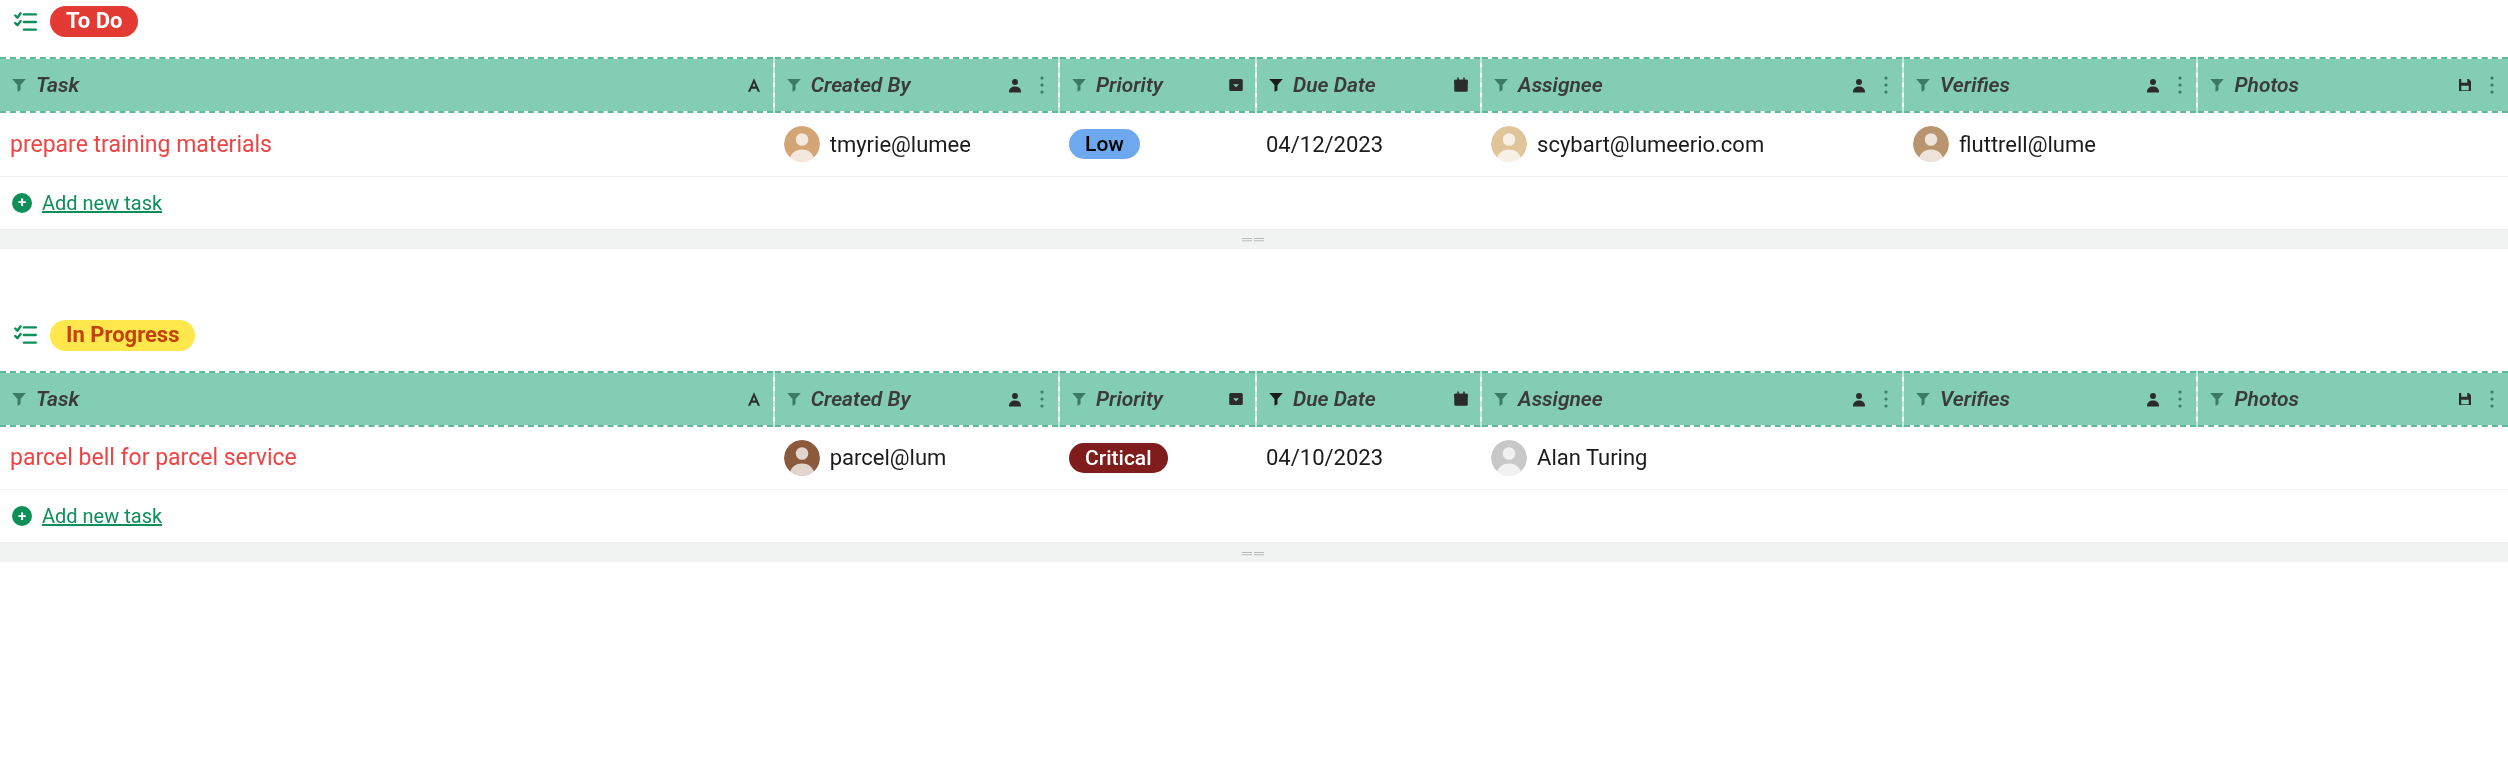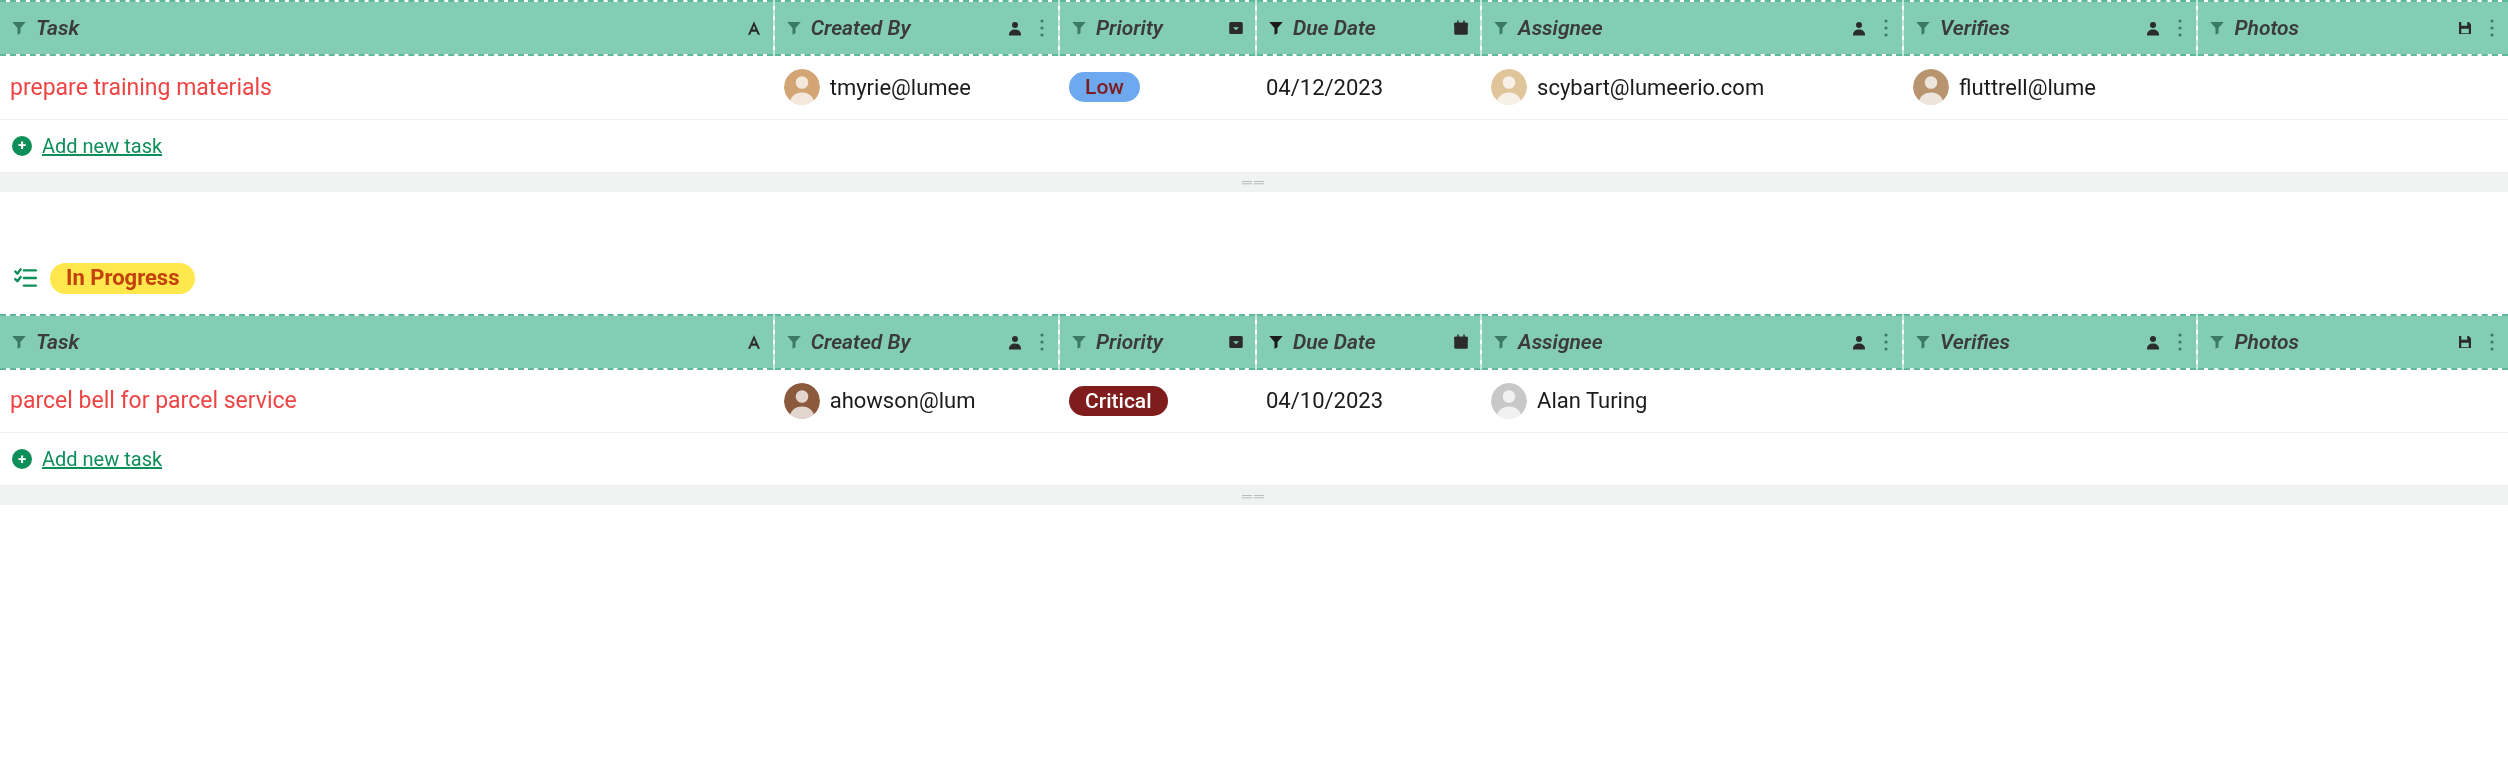--- a/index.html
+++ b/index.html
@@ -101,21 +101,21 @@
   .avatar svg { width:100%; height:100%; }
   .truncate { white-space: nowrap; overflow: hidden; text-overflow: clip; }
 
   .priority-pill {
     display:inline-block;
     padding: 0.3rem 1.6rem;
     border-radius: 1.6rem;
     font-size: 2.1rem;
     font-weight: 500;
   }
-  .priority-low { background:#6ea8ee; color:#7f1d1d; }
+  .priority-low { background:#6ea8ee; color:#000000; }
   .priority-critical { background:#7f1d1d; color:#fff; }
 
   .add-row {
     display:flex; align-items:center; gap:1rem;
     padding: 1.4rem 1.2rem;
   }
   .plus-circle {
     width: 2rem; height:2rem; border-radius:50%;
     background:#0e8f5a; color:#fff;
     display:inline-flex; align-items:center; justify-content:center;
@@ -178,20 +178,28 @@
     <symbol id="sym-avatar" viewBox="0 0 40 40">
       <circle cx="20" cy="20" r="20" fill="var(--c,#bbb)"></circle>
       <circle cx="20" cy="15" r="7" fill="rgba(255,255,255,0.75)"></circle>
       <path d="M6 40 c0-9 6.5-14 14-14 s14 5 14 14 z" fill="rgba(255,255,255,0.75)"></path>
     </symbol>
   </defs>
 </svg>
 
 <div id="app">
   <div class="section">
+    <div class="section-header">
+      <span class="checklist-icon">
+          <svg>
+            <use href="#sym-checklist"></use>
+          </svg>
+        </span>
+      <span class="status-pill todo">To Do</span>
+    </div>
     <table class="table">
       <thead>
   <tr class="thead-row">
     <th class="th-cell col-task">
       <div class="th-inner">
         <span class="funnel-icon">
                   <svg>
                     <use href="#sym-funnel"></use>
                   </svg>
                 </span>
@@ -526,21 +534,21 @@
                 <span class="task-name">parcel bell for parcel service</span>
               </div>
     </td>
     <td class="td-cell col-created">
       <div class="td-inner">
       <span class="avatar" style="--c:#8b5a3c">
         <svg>
                     <use href="#sym-avatar"></use>
                   </svg>
       </span>
-      <span class="truncate">ahowson@lum</span>
+      <span class="truncate">parcel@lum</span>
               </div>
     </td>
     <td class="td-cell col-priority">
       <div class="td-inner">
                 <span class="priority-pill priority-critical">Critical</span>
               </div>
     </td>
     <td class="td-cell col-due">
       <div class="td-inner">
                 <span>04/10/2023</span>

